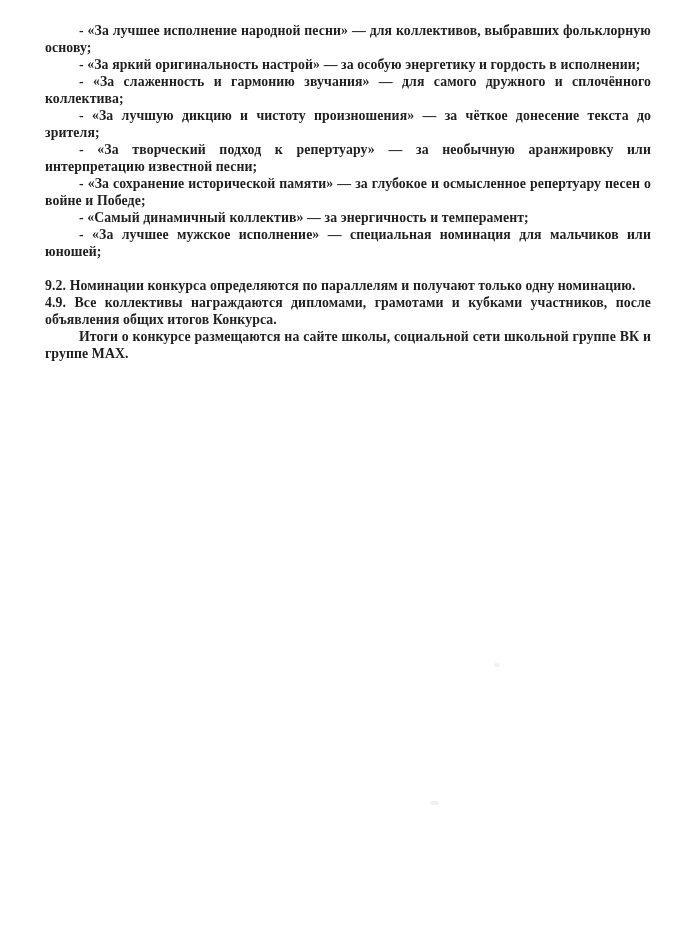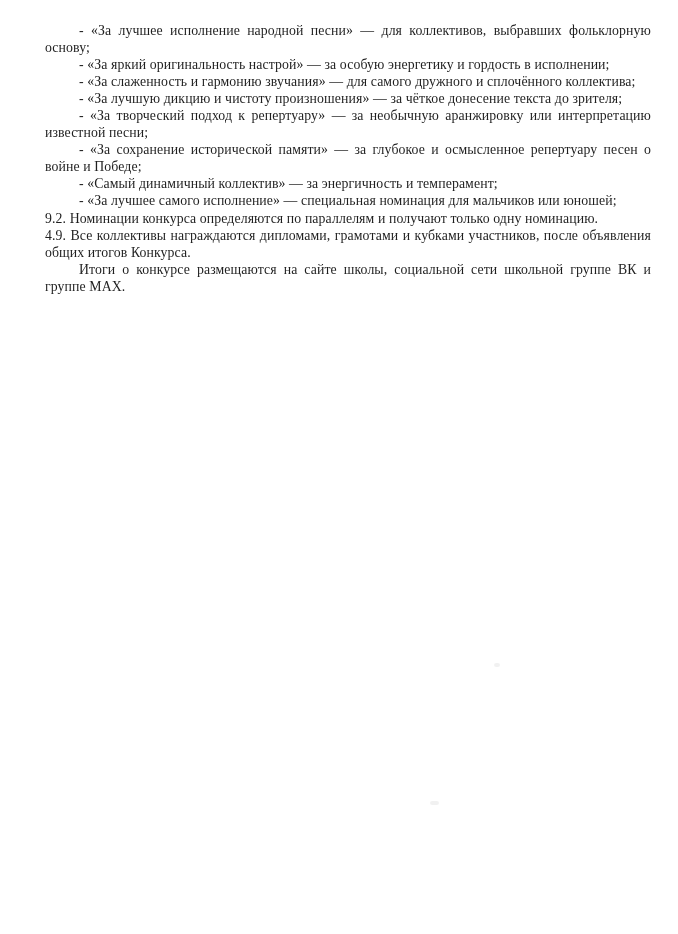--- a/index.html
+++ b/index.html
@@ -22,26 +22,27 @@
     left: 45px;
     right: 27px;
     font-size: 13.8px;
     line-height: 17px;
     text-align: justify;
     letter-spacing: 0.1px;
   }
   .text-block p {
     margin: 0;
     padding: 0;
+    font-weight: bold;
   }
   .text-block p.indent {
     text-indent: 34px;
   }
   .text-block p.gap-before {
-    margin-top: 1px;
+    margin-top: 17px;
   }
   .speck {
     position: absolute;
     background: rgba(0, 0, 0, 0.055);
     border-radius: 2px;
   }
   .speck-1 { left: 494px; top: 663px; width: 6px; height: 4px; }
   .speck-2 { left: 430px; top: 801px; width: 9px; height: 4px; }
 </style>
 </head>
@@ -49,20 +50,20 @@
 
 <div class="page">
   <div class="text-block">
     <p class="indent">- «За лучшее исполнение народной песни» — для коллективов, выбравших фольклорную основу;</p>
     <p class="indent">- «За яркий оригинальность настрой» — за особую энергетику и гордость в исполнении;</p>
     <p class="indent">- «За слаженность и гармонию звучания» — для самого дружного и сплочённого коллектива;</p>
     <p class="indent">- «За лучшую дикцию и чистоту произношения» — за чёткое донесение текста до зрителя;</p>
     <p class="indent">- «За творческий подход к репертуару» — за необычную аранжировку или интерпретацию известной песни;</p>
     <p class="indent">- «За сохранение исторической памяти» — за глубокое и осмысленное репертуару песен о войне и Победе;</p>
     <p class="indent">- «Самый динамичный коллектив» — за энергичность и темперамент;</p>
-    <p class="indent">- «За лучшее самого исполнение» — специальная номинация для мальчиков или юношей;</p>
+    <p class="indent">- «За лучшее мужское исполнение» — специальная номинация для мальчиков или юношей;</p>
     <p class="gap-before">9.2. Номинации конкурса определяются по параллелям и получают только одну номинацию.</p>
     <p>4.9. Все коллективы награждаются дипломами, грамотами и кубками участников, после объявления общих итогов Конкурса.</p>
     <p class="indent">Итоги о конкурсе размещаются на сайте школы, социальной сети школьной группе ВК и группе МАХ.</p>
   </div>
   <div class="speck speck-1"></div>
   <div class="speck speck-2"></div>
 </div>
 
 </body></html>

